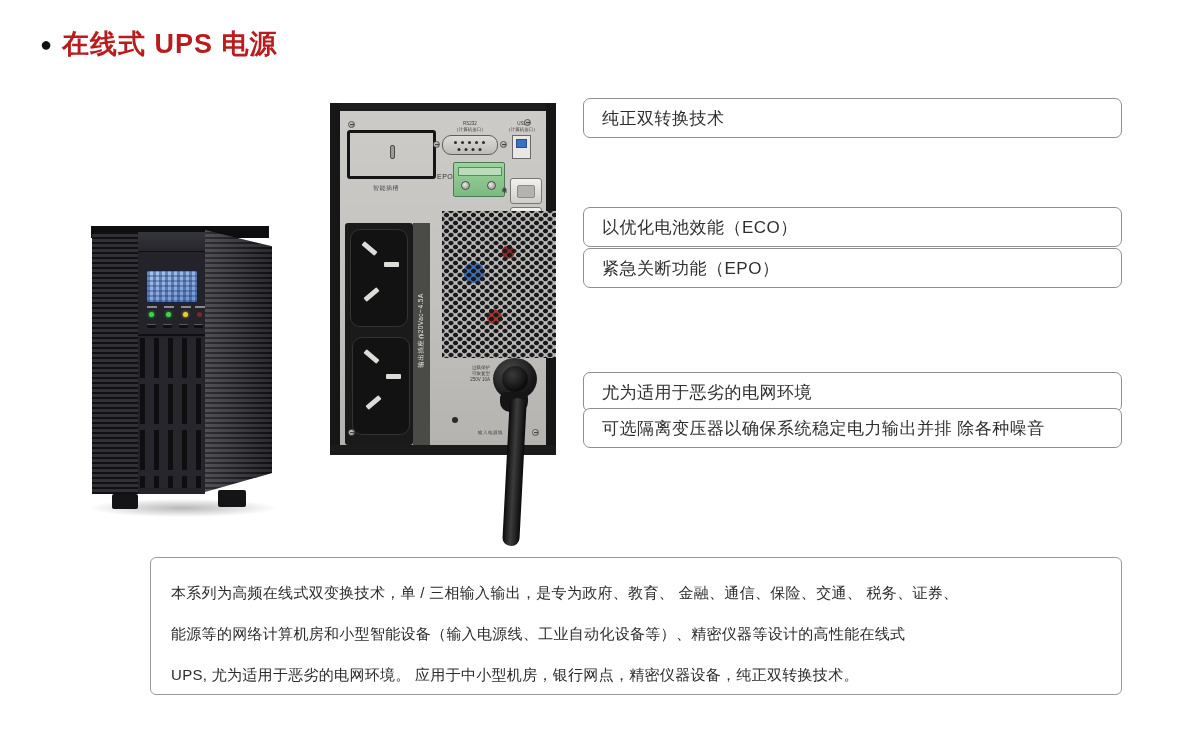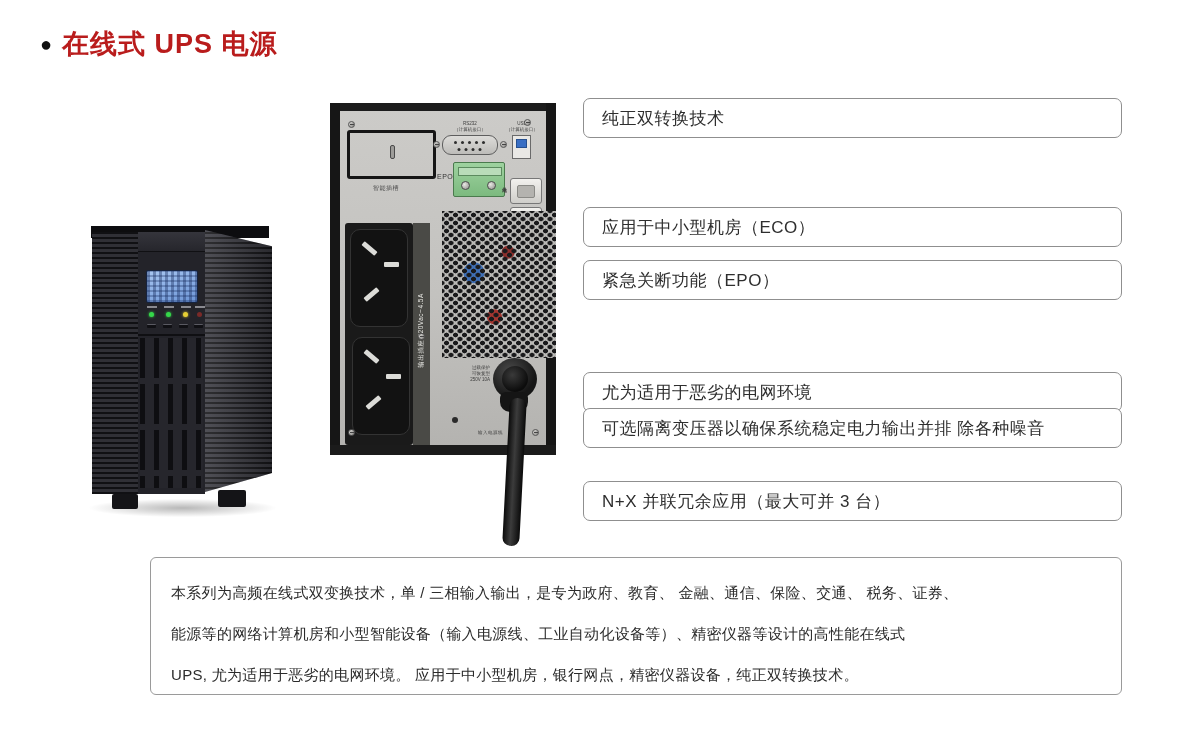--- a/index.html
+++ b/index.html
@@ -268,33 +268,30 @@
     </div>
   </div>
 
   <div class="abs rp-strain"></div>
   <div class="abs rp-cable"></div>
 
   <div class="abs feature-box" style="top:98px;">
       <span>纯正双转换技术</span>
     </div>
   <div class="abs feature-box" style="top:207px;">
-      <span>应用于中小型机房（ECO）</span>
-    </div>
-  <div class="abs feature-box" style="top:260px;text-align:right;">
+      <span>以优化电池效能（ECO）</span>
+    </div>
+  <div class="abs feature-box" style="top:248px;text-align:right;">
       <span>紧急关断功能（EPO）</span>
     </div>
   <div class="abs feature-box" style="top:372px;">
       <span>尤为适用于恶劣的电网环境</span>
     </div>
   <div class="abs feature-box" style="top:408px;">
       <span>可选隔离变压器以确保系统稳定电力输出并排 除各种噪音</span>
-    </div>
-  <div class="abs feature-box" style="top:481px;">
-      <span>N+X 并联冗余应用（最大可并 3 台）</span>
     </div>
 
   <div class="abs desc-box">
     <div class="desc-line">本系列为高频在线式双变换技术，单 / 三相输入输出，是专为政府、教育、 金融、通信、保险、交通、 税务、证券、</div>
     <div class="desc-line">能源等的网络计算机房和小型智能设备（输入电源线、工业自动化设备等）、精密仪器等设计的高性能在线式</div>
     <div class="desc-line">UPS, 尤为适用于恶劣的电网环境。 应用于中小型机房，银行网点，精密仪器设备，纯正双转换技术。</div>
   </div>
 
 </div>
 

